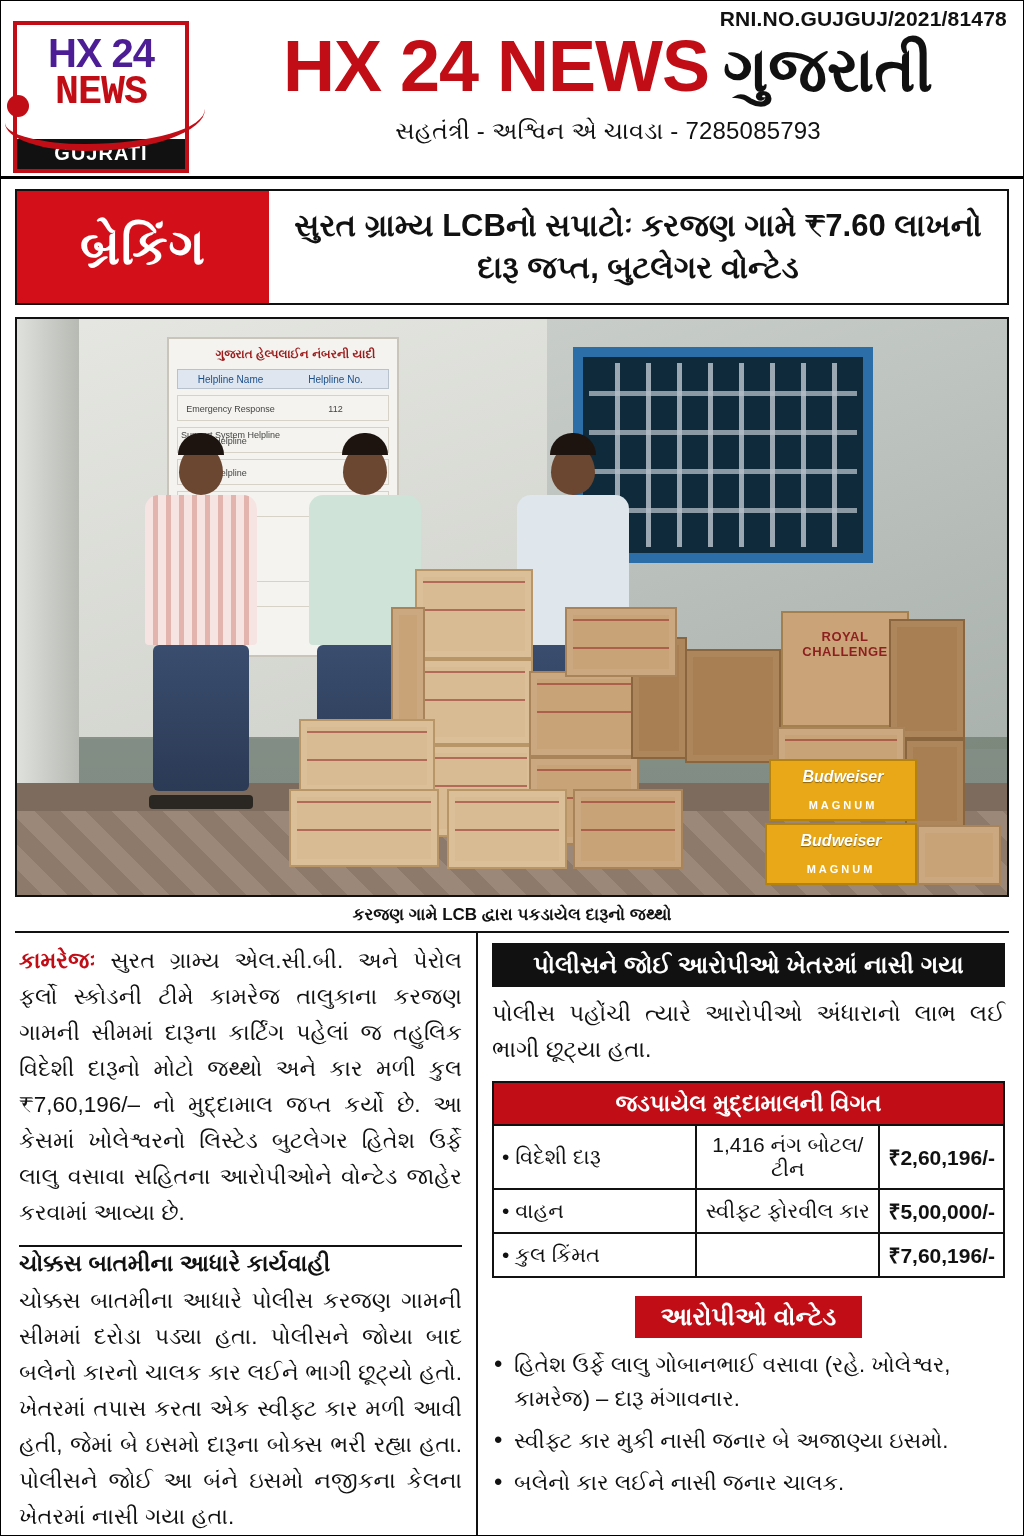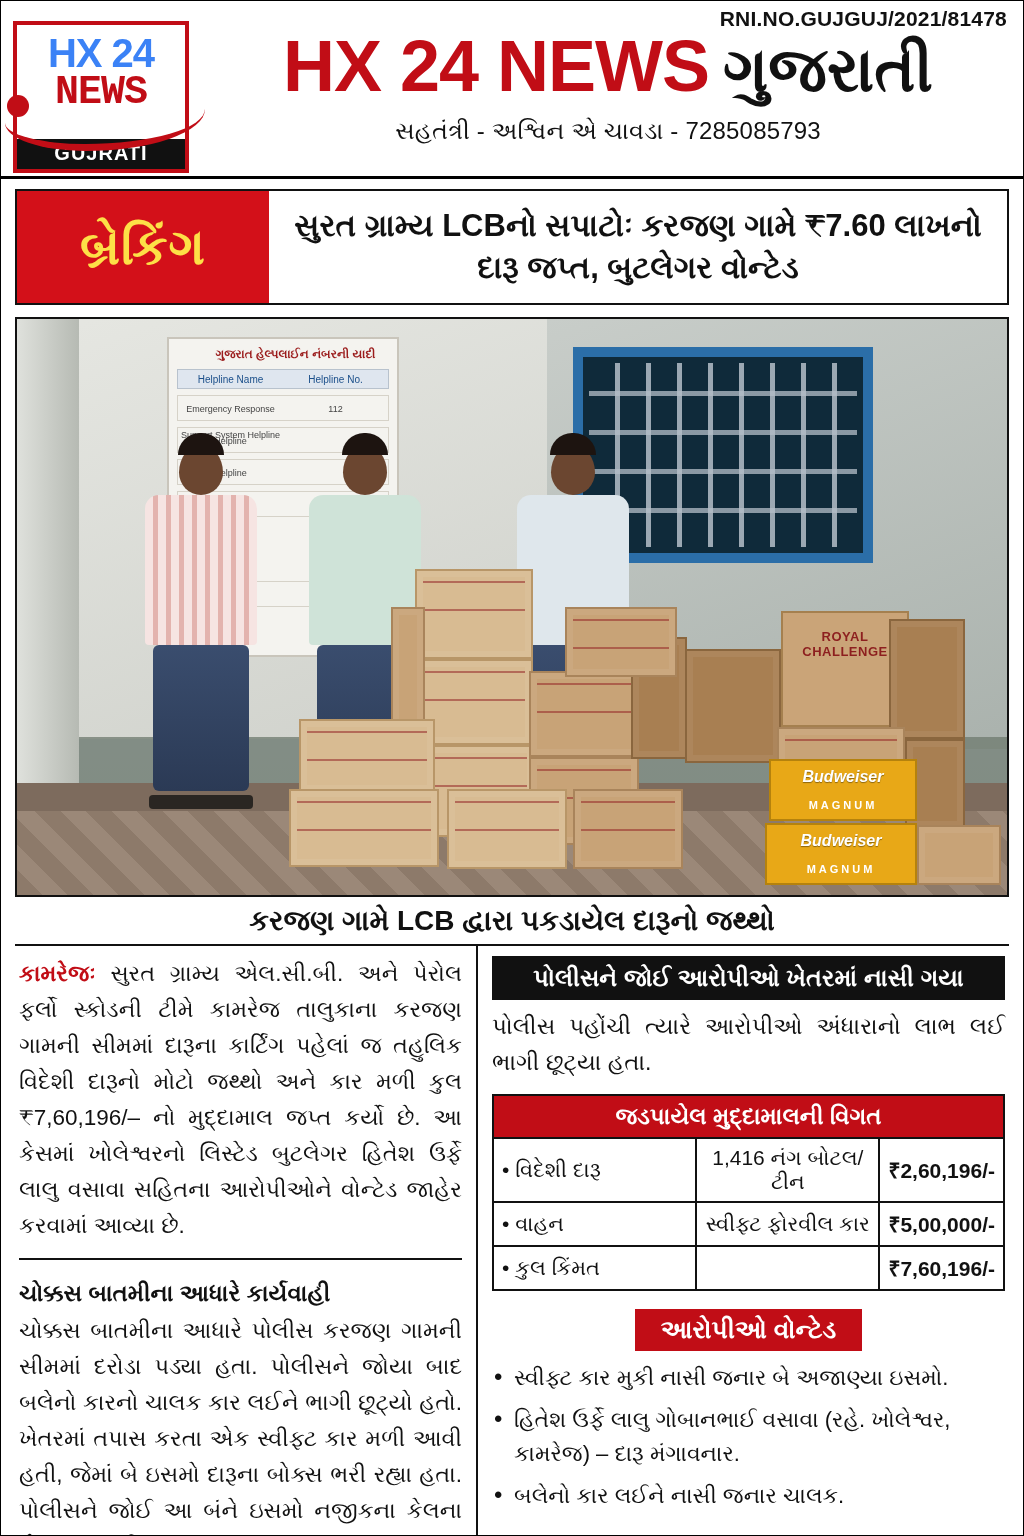--- a/index.html
+++ b/index.html
@@ -43,21 +43,21 @@
     margin-top: 14px;
     position: relative;
     display: flex;
     flex-direction: column;
     align-items: center;
     justify-content: flex-start;
     background: #fff;
     flex: 0 0 auto;
   }
   .logo-hx {
-    color: #3b82f6;
+    color: #4c1d95;
     font-size: 40px;
     font-weight: bold;
     line-height: 40px;
     margin-top: 8px;
     letter-spacing: -1px;
   }
   .logo-news {
     color: #c10d16;
     font-size: 40px;
     font-weight: bold;
@@ -133,21 +133,21 @@
   
   .breaking {
     display: flex;
     align-items: stretch;
     margin: 10px 14px 0 14px;
     border: 2px solid #111;
     min-height: 116px;
   }
   .breaking-tag {
     background: #d31019;
-    color: #fde047;
+    color: #ffffff;
     width: 252px;
     flex: 0 0 252px;
     display: flex;
     align-items: center;
     justify-content: center;
     font-size: 50px;
     font-weight: bold;
     letter-spacing: 1px;
   }
   .breaking-text {
@@ -228,21 +228,21 @@
   .bud { position:absolute; background:#e8a817; border:2px solid #b5820d; }
   .bud .txt { position:absolute; left:0; right:0; top:12%; text-align:center; font-size:16px;
      font-style:italic; font-weight:bold; color:#fff; text-shadow:0 1px 1px #00000066;}
   .bud .txt2 { position:absolute; left:0; right:0; bottom:14%; text-align:center; font-size:11px;
      letter-spacing:3px; color:#fff; font-weight:bold; }
   .rc { position:absolute; background:#caa478; border:2px solid #a5804f; }
   .rc .t { position:absolute; left:0; right:0; top:14%; text-align:center; font-size:13px;
      font-weight:bold; color:#8d1f1f; letter-spacing:.5px; }
   .photo-caption {
     text-align: center;
-    font-size: 28px;
+    font-size: 17px;
     font-weight: bold;
     color: #111;
     padding: 8px 0 6px 0;
   }
 
   
   .content {
     display: flex;
     margin: 0 14px;
     border-top: 2px solid #111;
@@ -263,21 +263,21 @@
     color: #111;
     text-align: justify;
   }
   .lead b.place { color: #c10d16; font-weight: bold; }
   .sub-head {
     font-size: 23px;
     font-weight: bold;
     color: #111;
     margin: 14px 0 6px 0;
     border-top: 2px solid #111;
-    padding-top: 20px;
+    padding-top: 3px;
   }
   .body-text {
     font-size: 22.5px;
     line-height: 36px;
     color: #111;
     text-align: justify;
   }
   .black-bar {
     background: #111;
     color: #fff;
@@ -522,20 +522,20 @@
           <td class="c2"></td>
           <td class="c3">₹7,60,196/-</td>
         </tr>
       </tbody>
         </table>
 
       <div class="wanted-wrap">
         <div class="wanted-title">આરોપીઓ વોન્ટેડ</div>
       </div>
       <ul class="wanted">
+        <li>હિતેશ ઉર્ફે લાલુ ગોબાનભાઈ વસાવા (રહે. ખોલેશ્વર, કામરેજ) – દારૂ મંગાવનાર.</li>
         <li>સ્વીફ્ટ કાર મુકી નાસી જનાર બે અજાણ્યા ઇસમો.</li>
-        <li>હિતેશ ઉર્ફે લાલુ ગોબાનભાઈ વસાવા (રહે. ખોલેશ્વર, કામરેજ) – દારૂ મંગાવનાર.</li>
         <li>બલેનો કાર લઈને નાસી જનાર ચાલક.</li>
       </ul>
     </div>
   </div>
 
 </div>
 
 </body></html>

